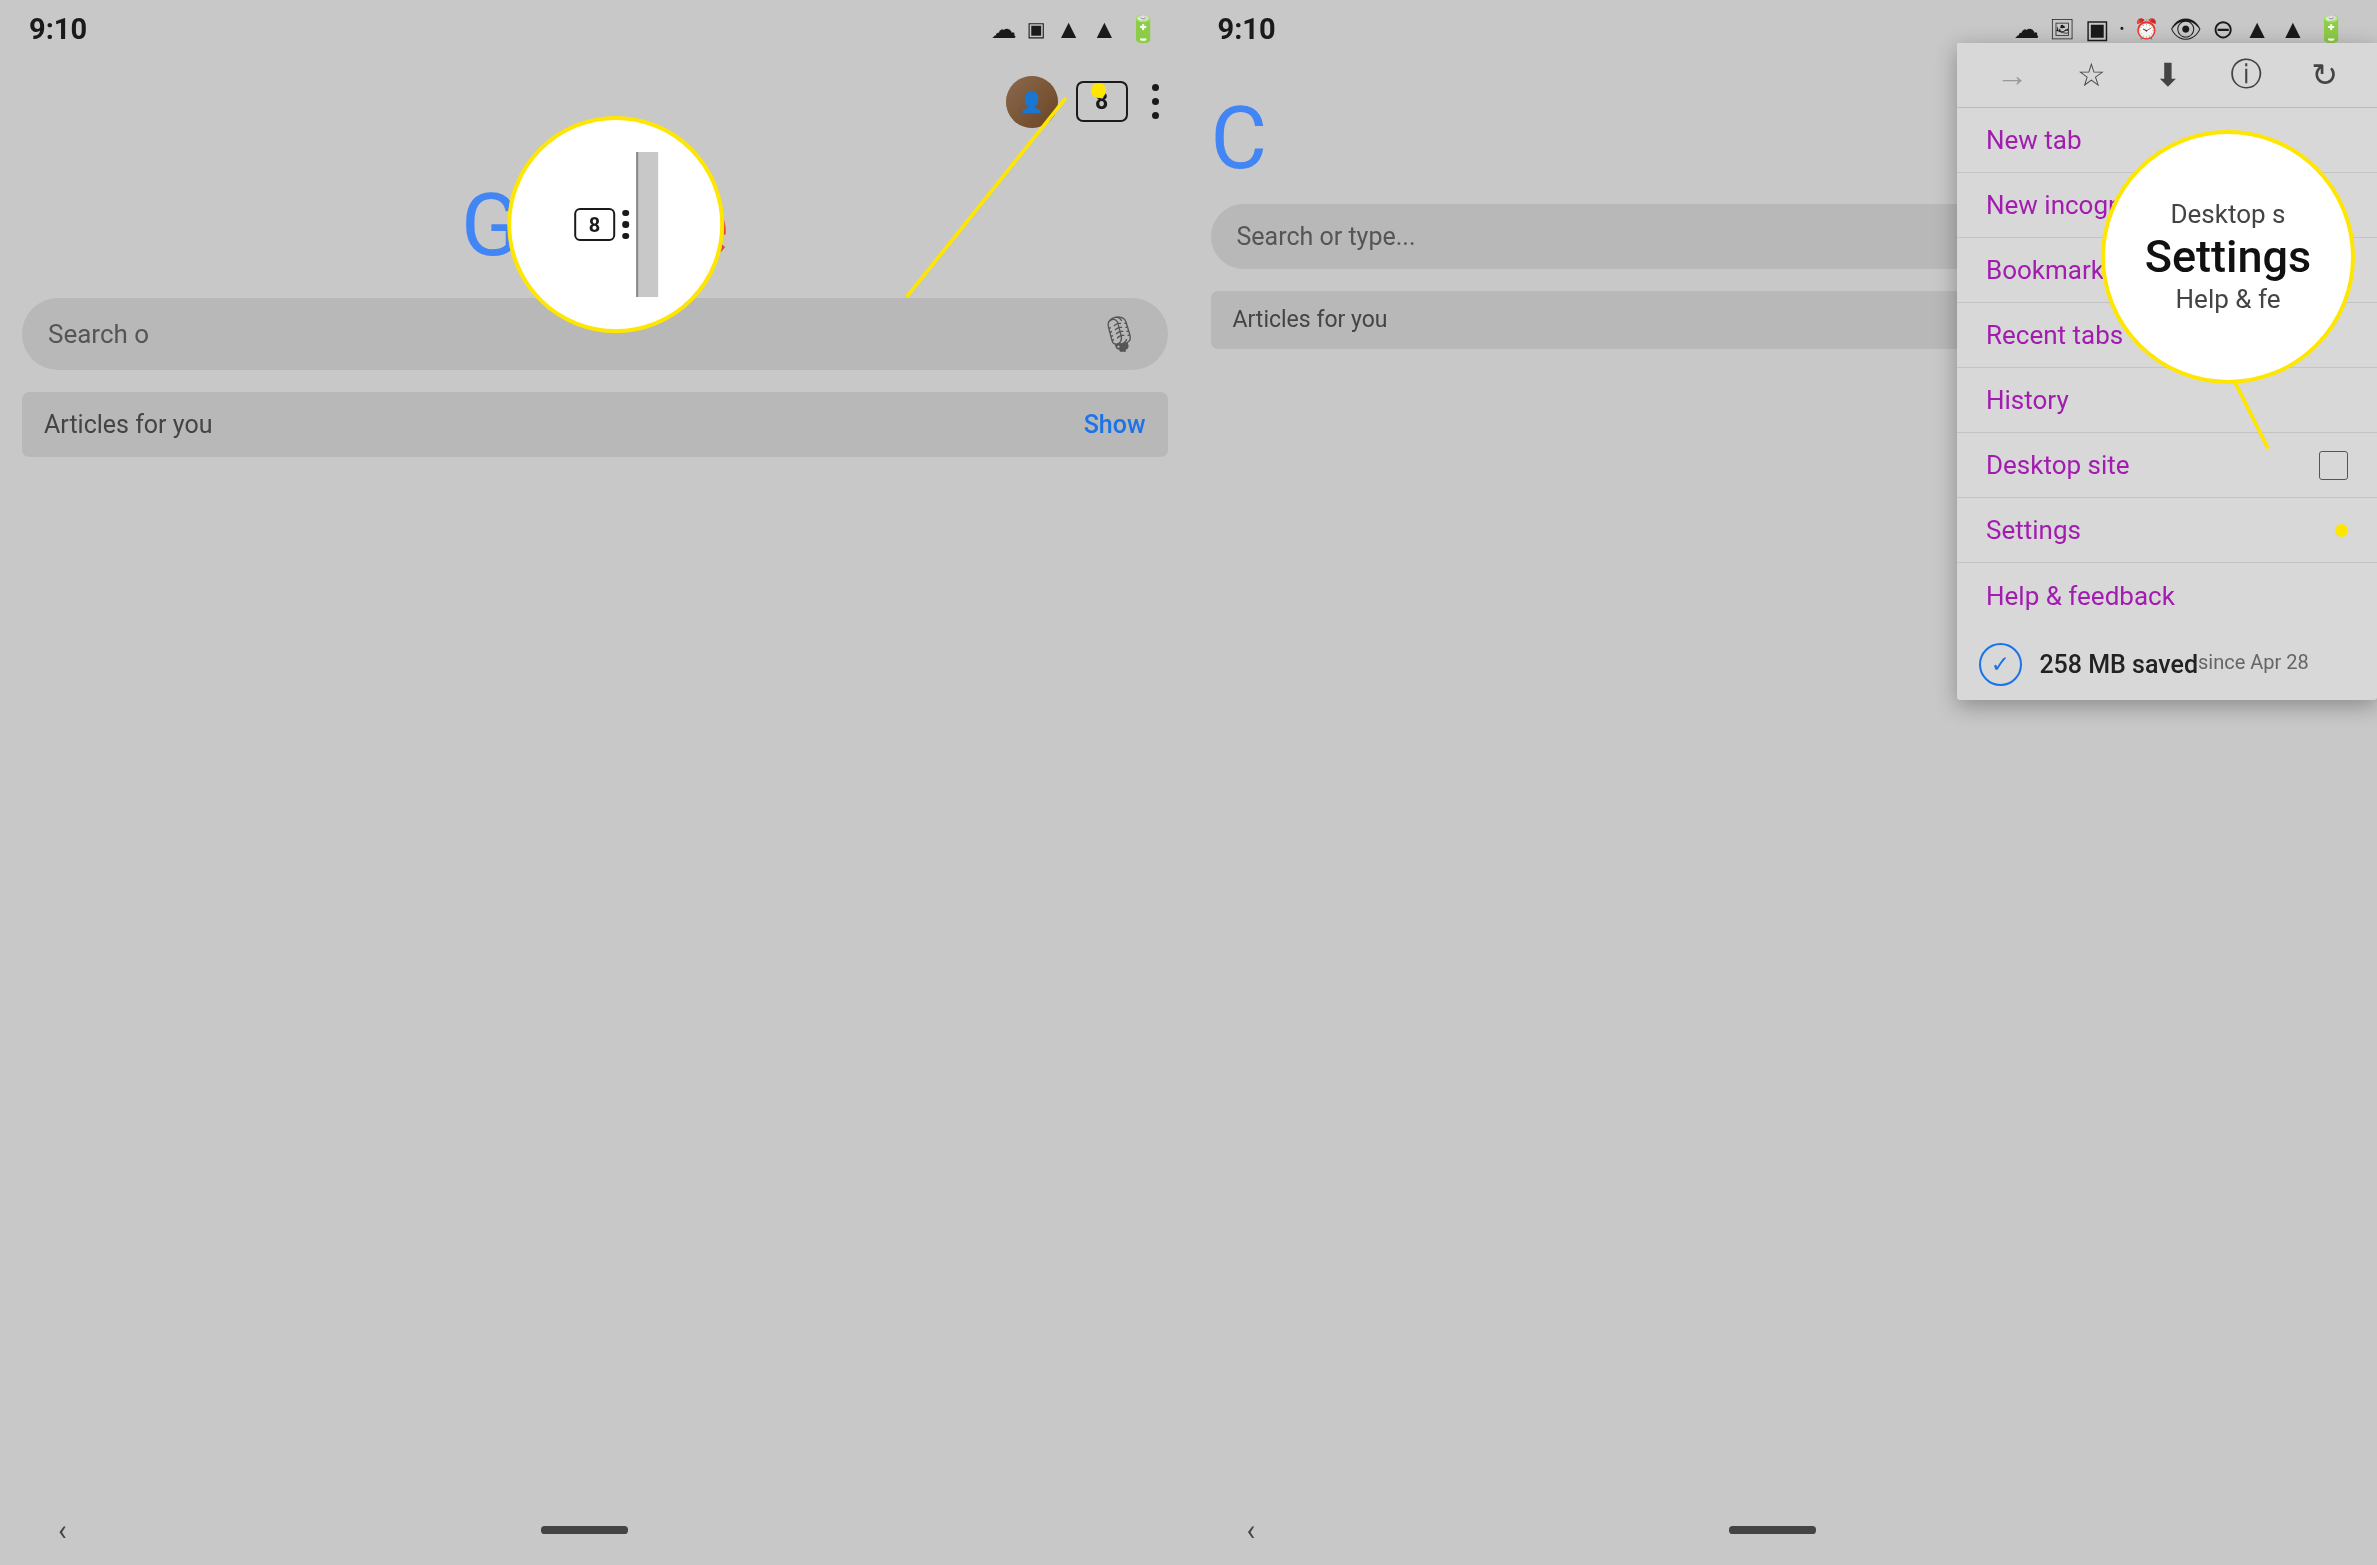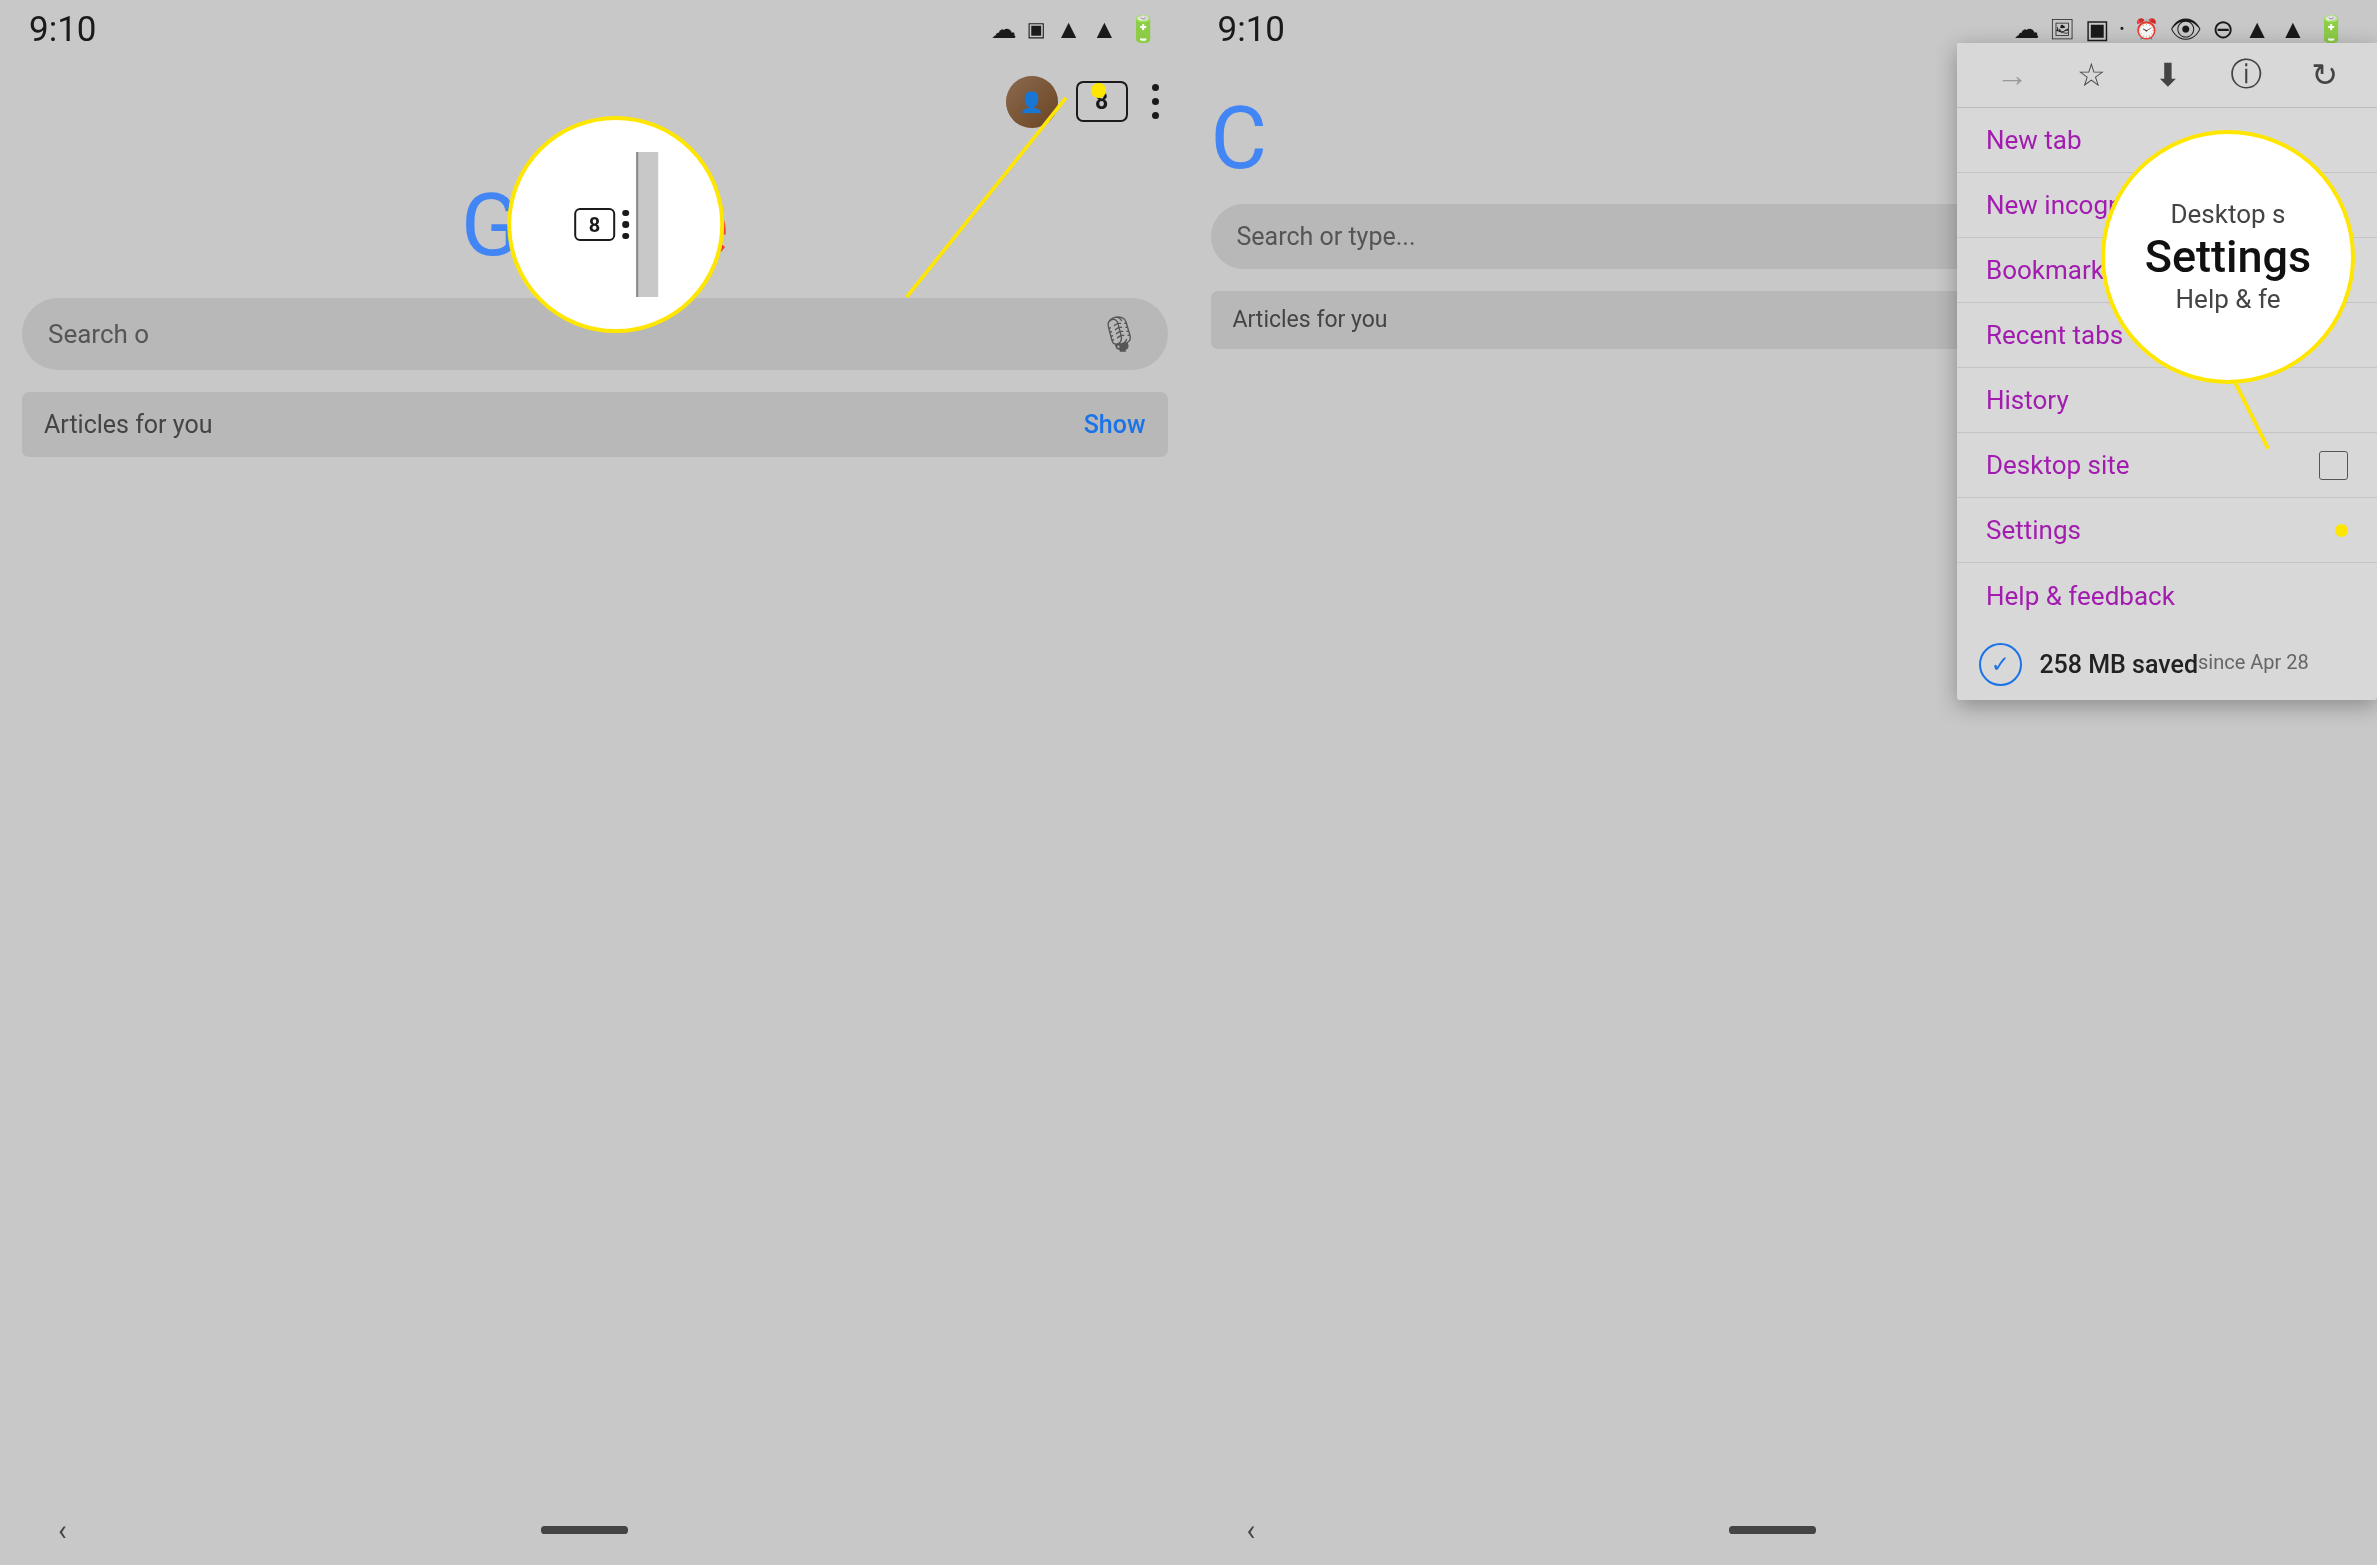--- a/index.html
+++ b/index.html
@@ -35,22 +35,22 @@
       width: 100%;
       height: 58px;
       display: flex;
       align-items: center;
       justify-content: space-between;
       padding: 0 29px;
       background: #c8c8c8;
     }
 
     .status-time {
-      font-size: 35px;
-      font-weight: 400;
+      font-size: 29px;
+      font-weight: 700;
       color: #1a1a1a;
     }
 
     .status-icons {
       display: flex;
       align-items: center;
       gap: 10px;
     }
 
     .status-icon {

